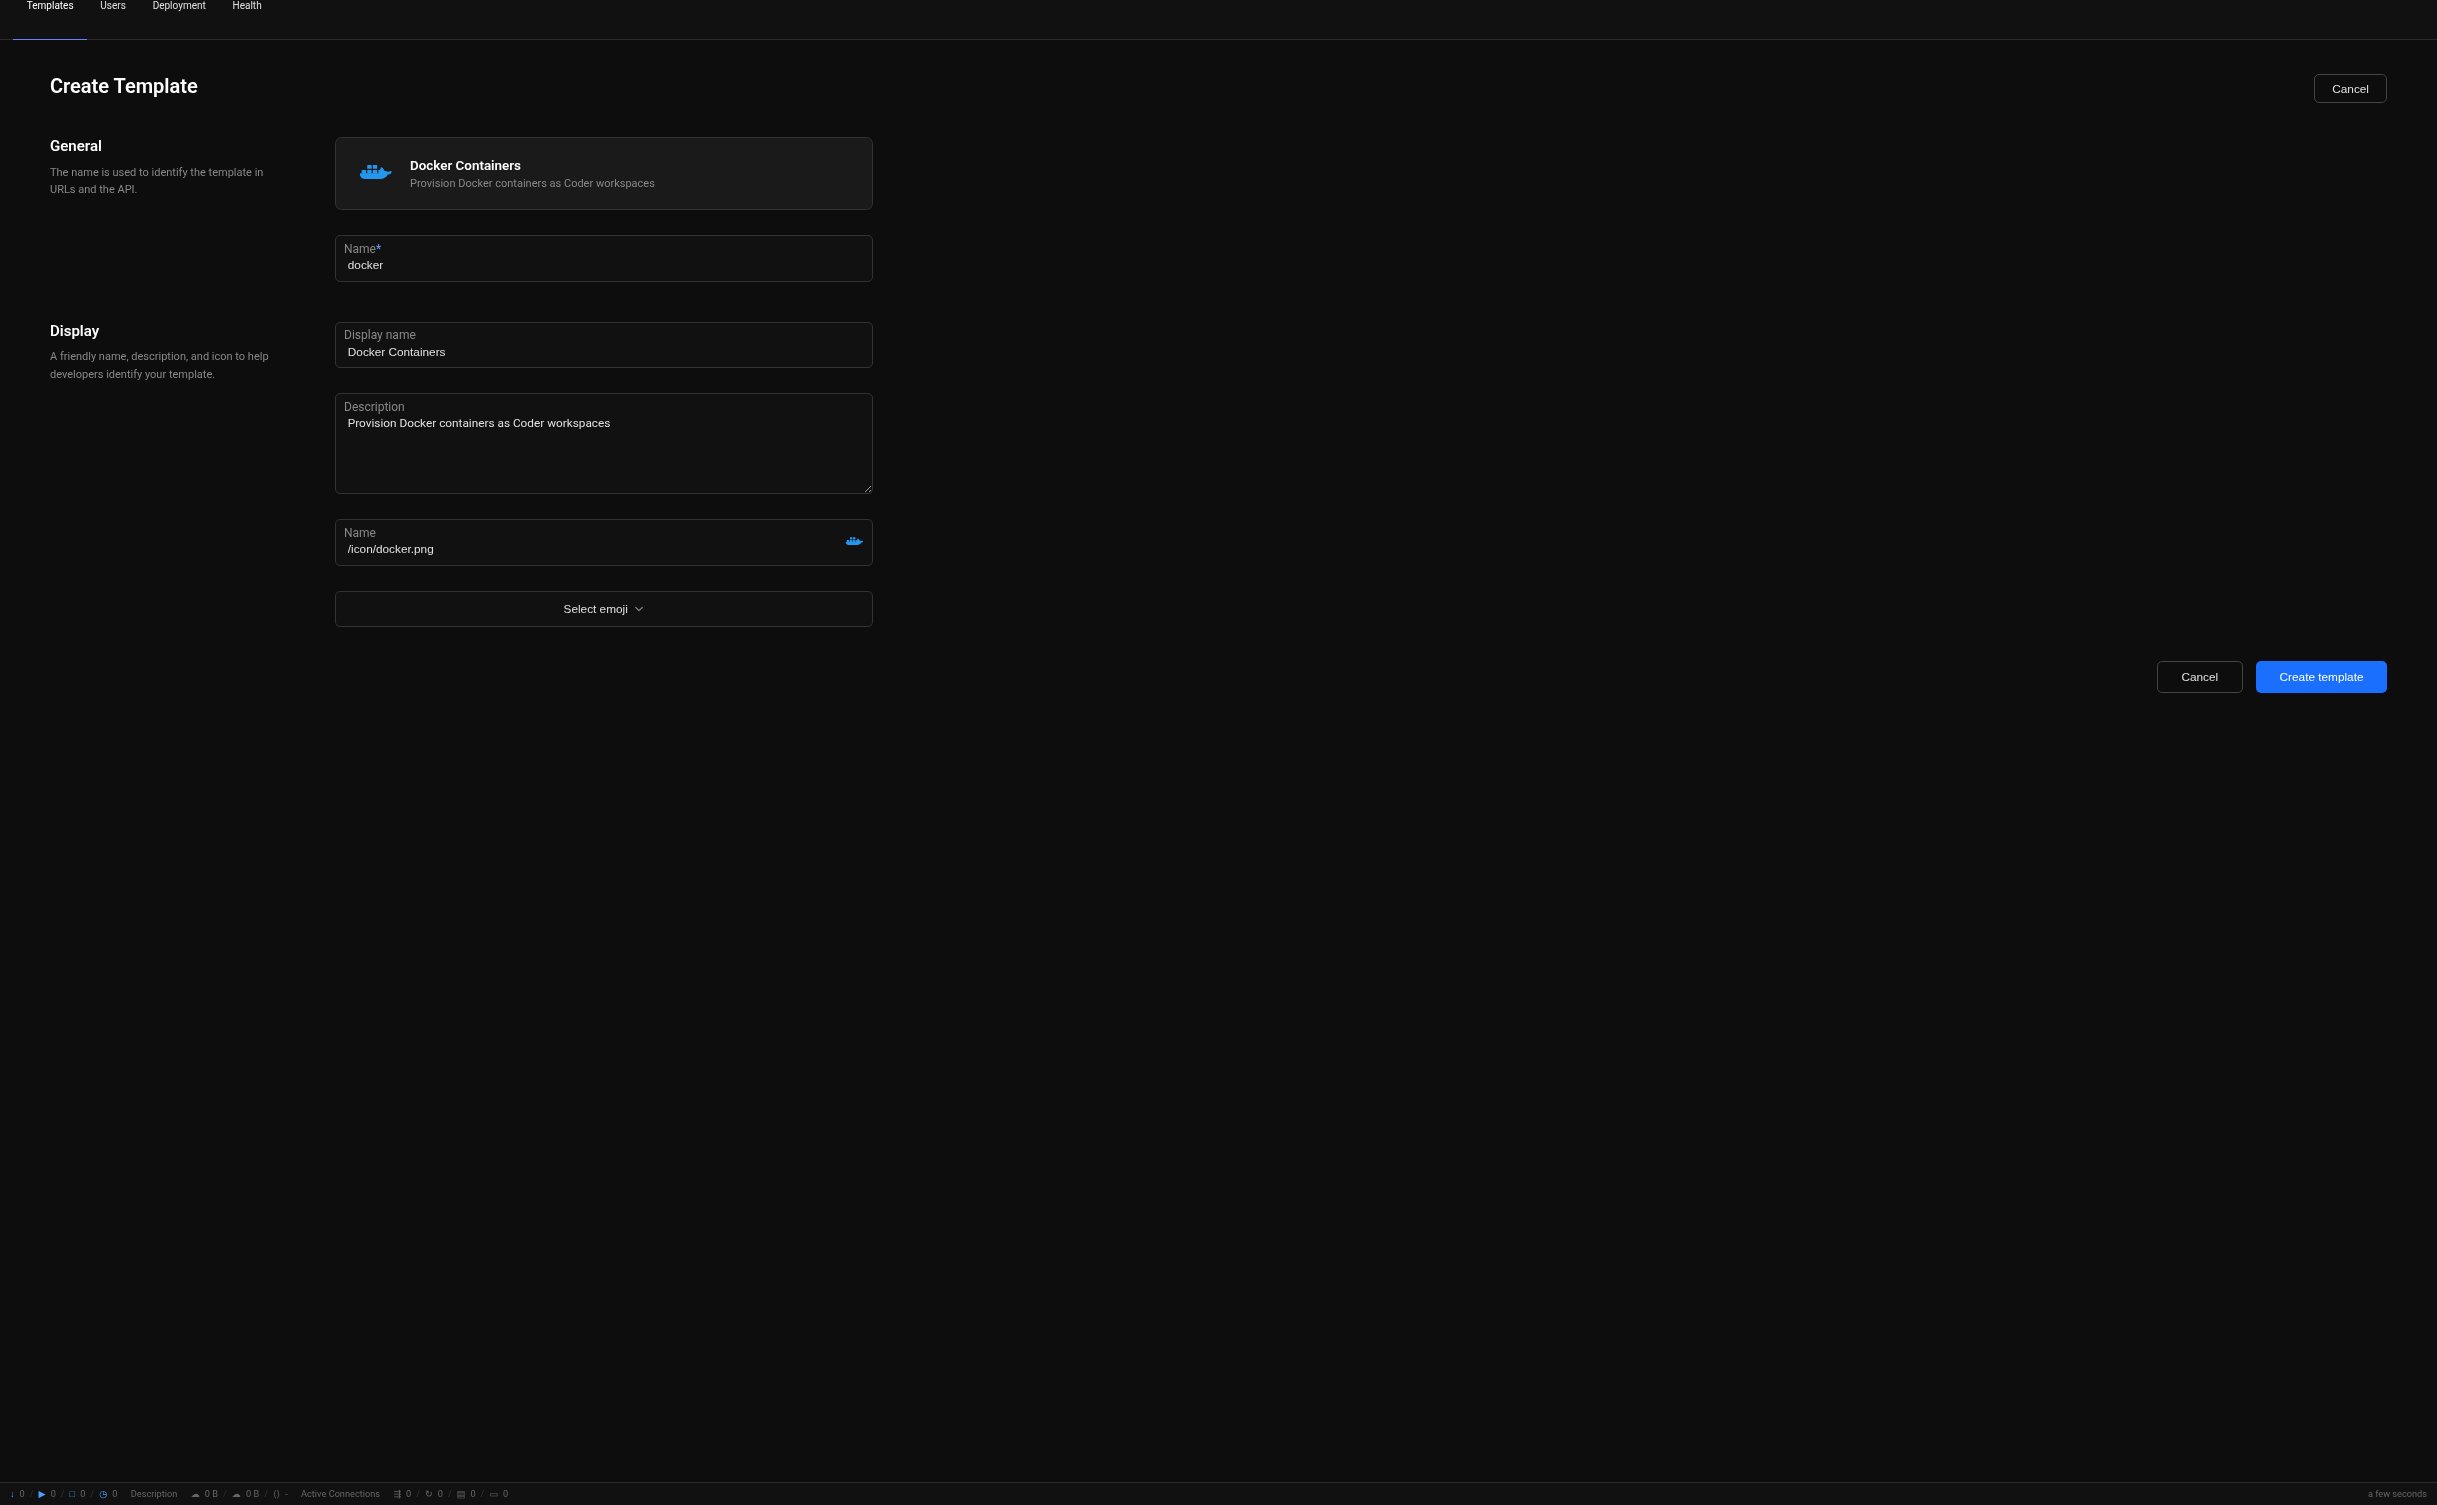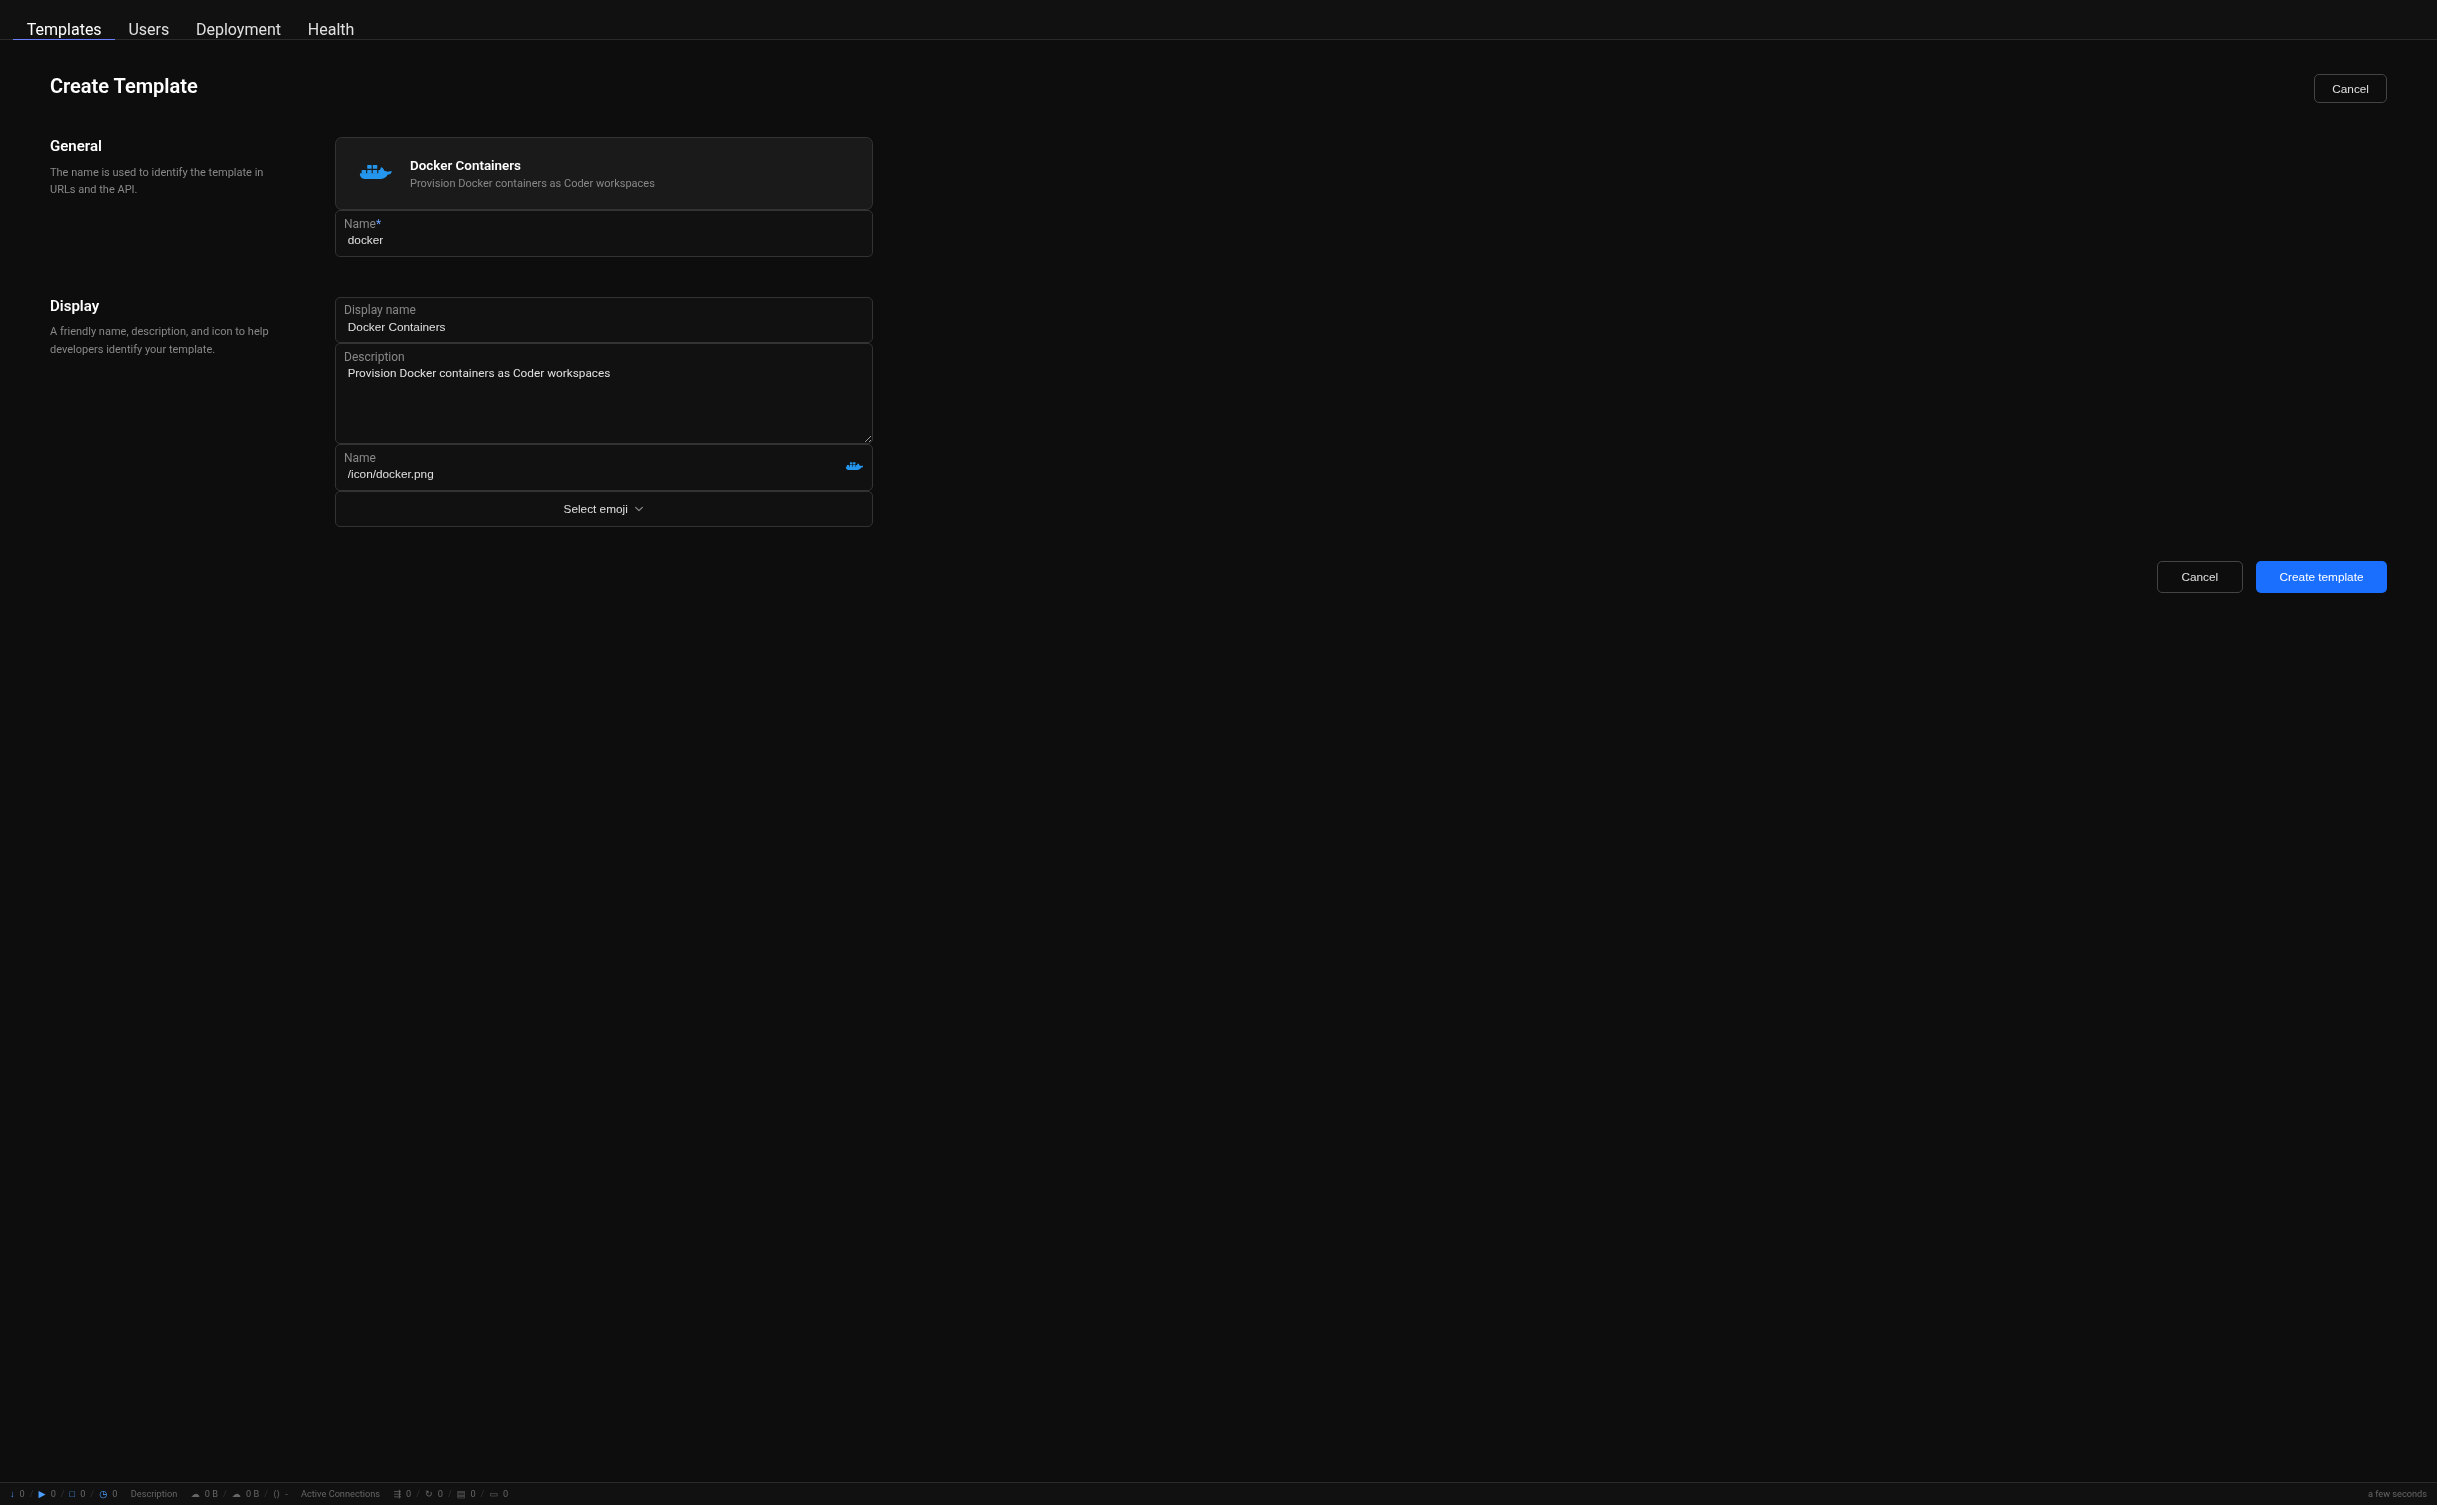--- a/index.html
+++ b/index.html
@@ -22,24 +22,24 @@
       border-bottom: 0.8px solid #2a2a2a;
       height: 40px;
       padding: 0 13.4px;
       flex-shrink: 0;
     }
 
     .nav-item {
       padding: 0 13.4px;
       height: 40px;
       display: flex;
-      align-items: flex-end;
+      align-items: flex-start;
       color: #e0e0e0;
       cursor: pointer;
-      font-size: 16px;
+      font-size: 10px;
       border-bottom: 1.7px solid transparent;
     }
 
     .nav-item.active {
       color: #ffffff;
       border-bottom: 1.7px solid #6b7fff;
     }
 
     
     .main-content {
@@ -99,21 +99,21 @@
       font-size: 11px;
       color: #888;
       line-height: 1.6;
     }
 
     .section-right {
       flex: 1;
       max-width: 538px;
       display: flex;
       flex-direction: column;
-      gap: 0;
+      gap: 25px;
     }
 
     
     .docker-card {
       display: flex;
       align-items: center;
       gap: 17px;
       background: #1a1a1a;
       border: 0.8px solid #333;
       border-radius: 6.7px;

